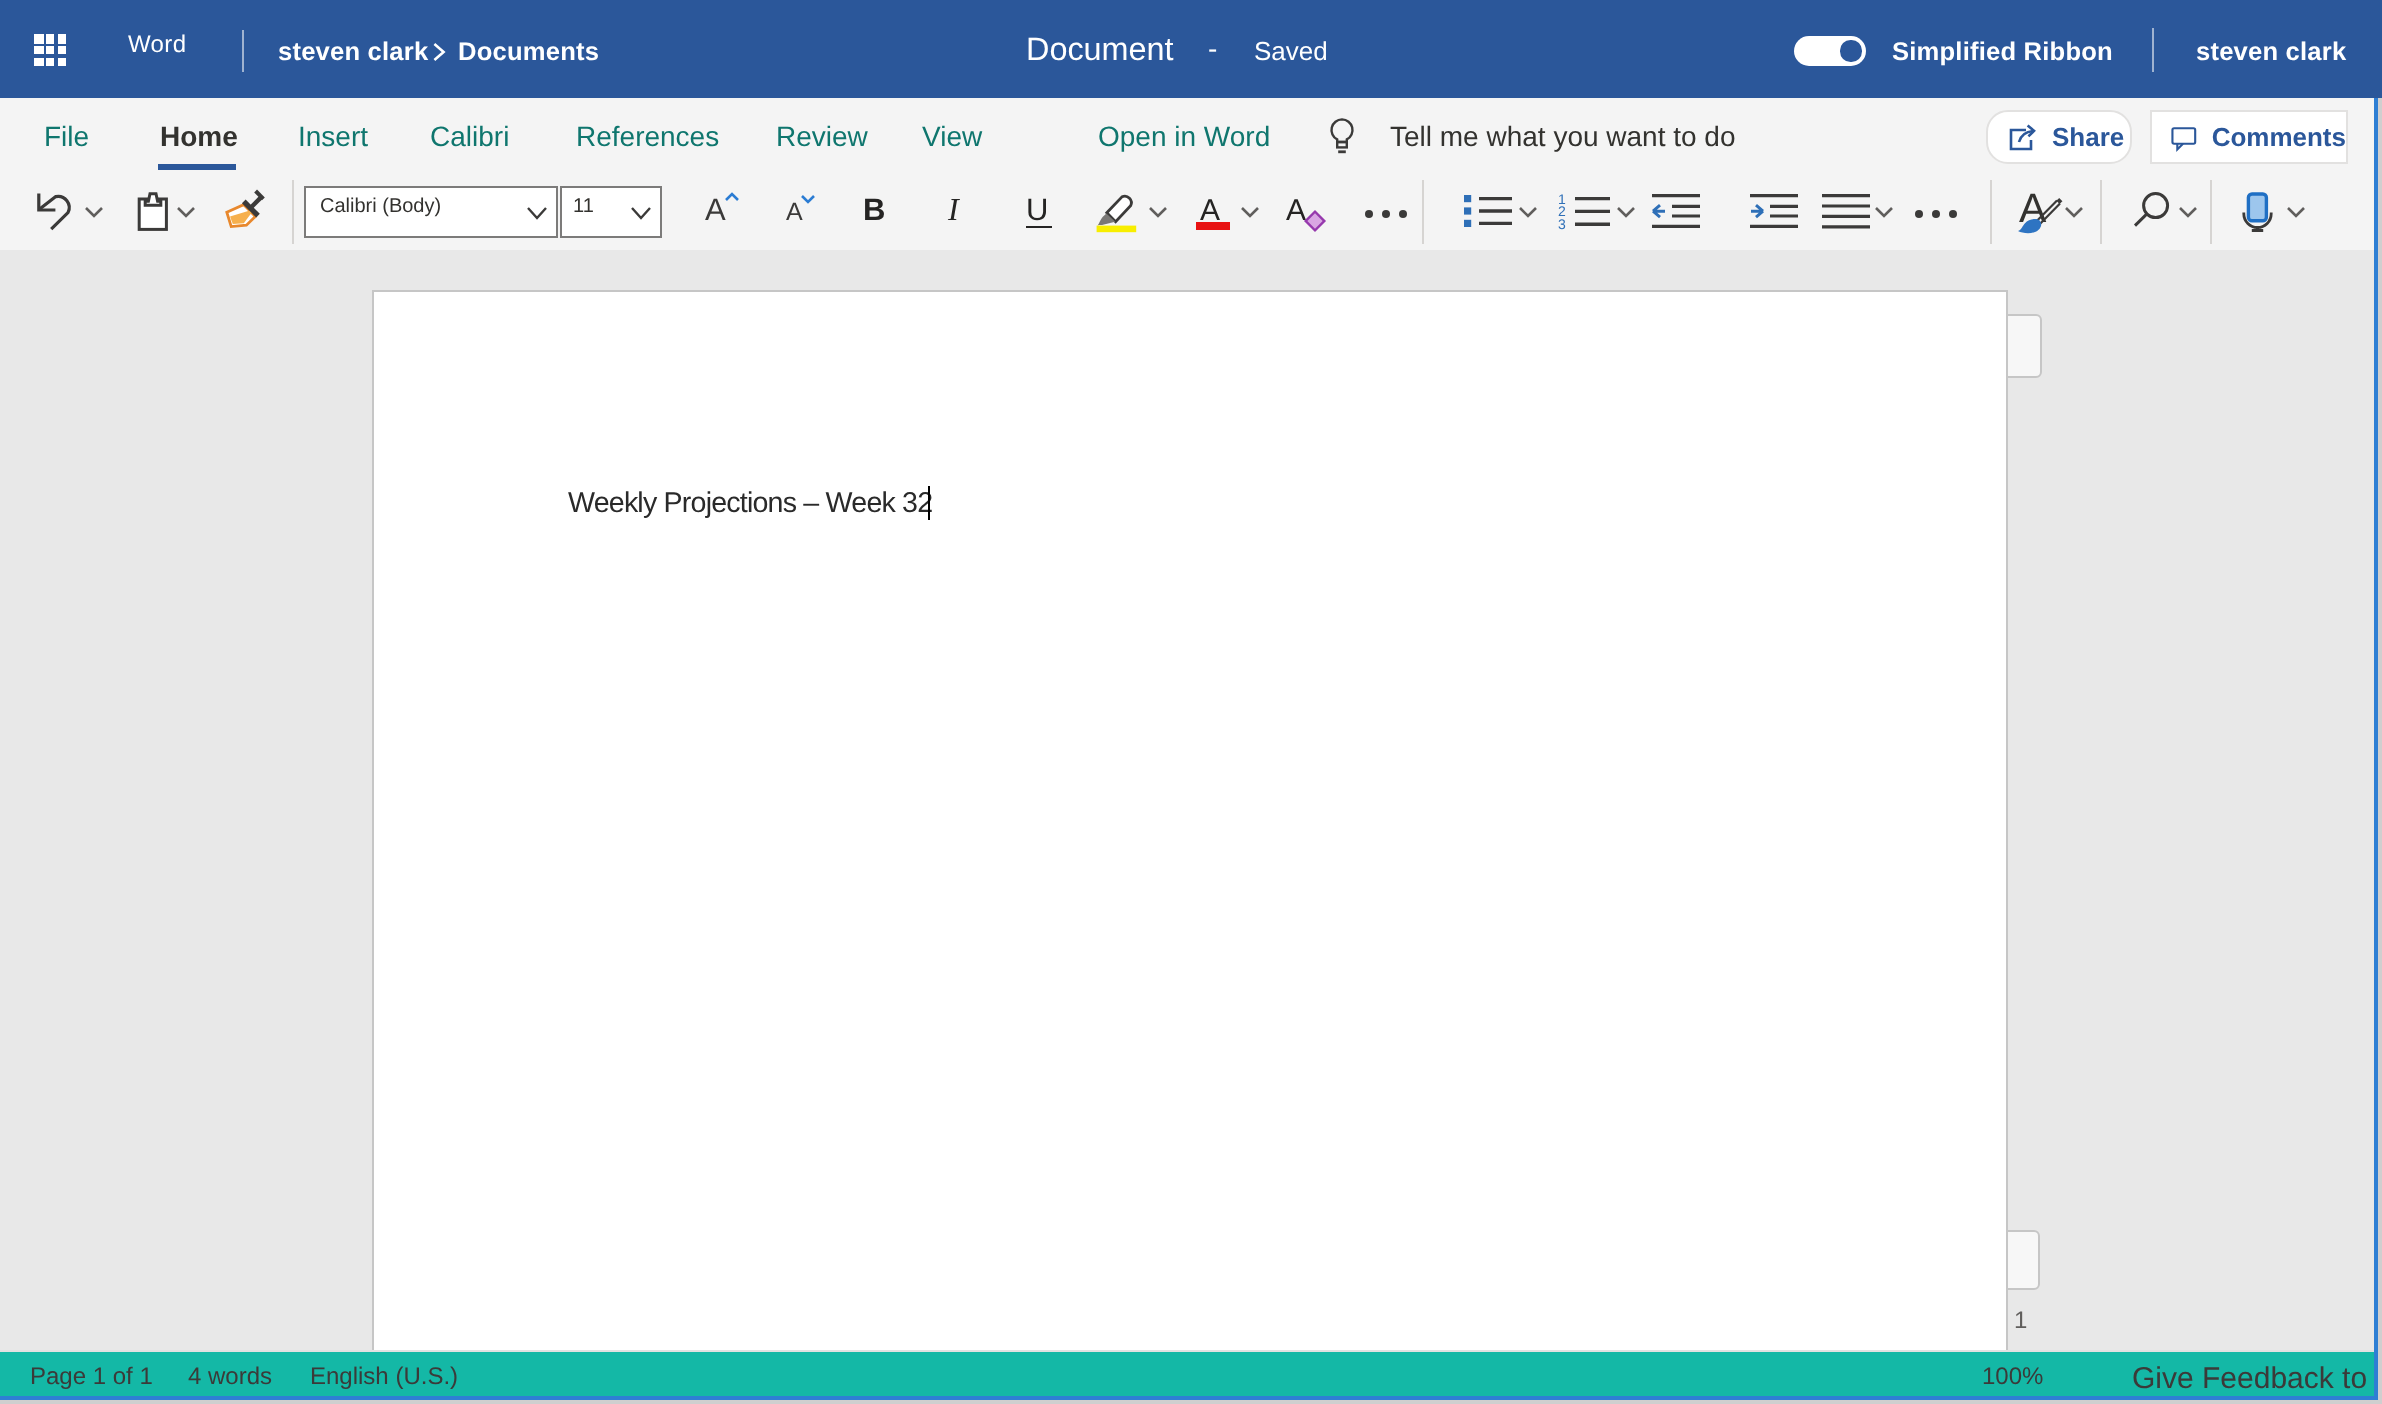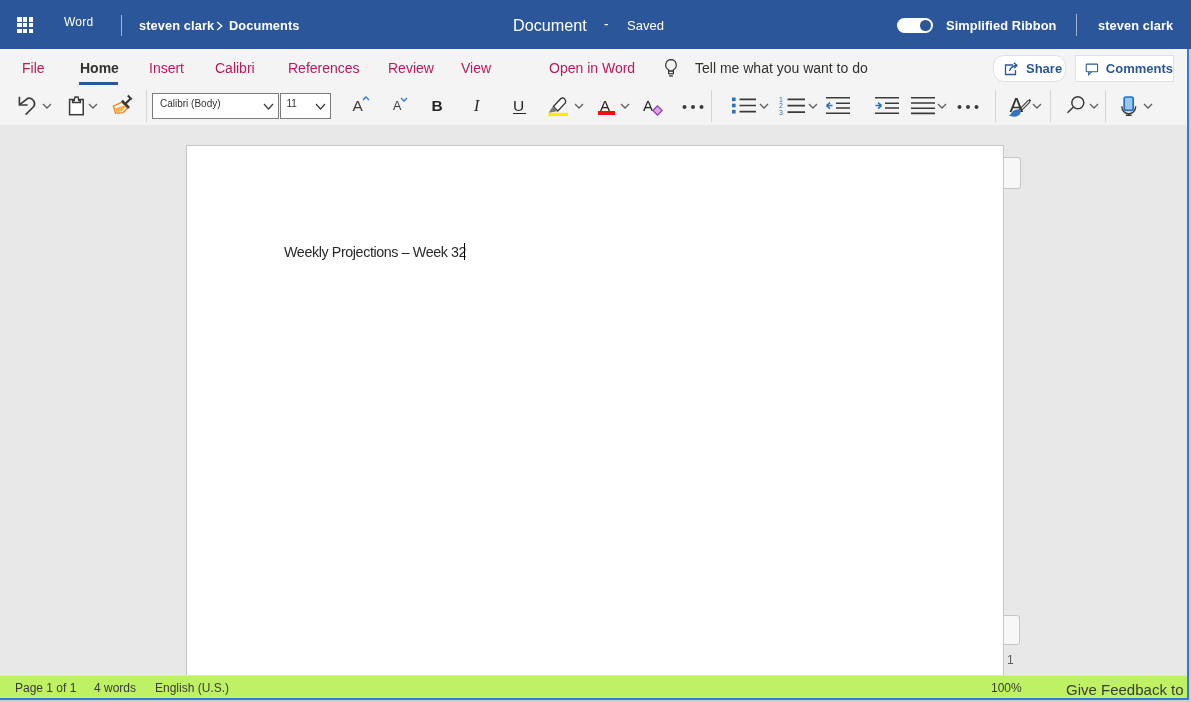--- a/index.html
+++ b/index.html
@@ -15,35 +15,35 @@
 .tb-div { position:absolute; width:1px; background:rgba(255,255,255,0.55); }
 .crumb { position:absolute; top:18px; font-size:12.8px; font-weight:700; letter-spacing:0.1px; }
 .tb-doc { position:absolute; left:513px; top:16px; font-size:16.2px; }
 .tb-dash { position:absolute; left:604px; top:16px; font-size:14px; }
 .tb-saved { position:absolute; left:627px; top:18px; font-size:13px; }
 #toggle { position:absolute; left:897px; top:18px; width:36px; height:15px; background:#fff; border-radius:8px; }
 #toggle .knob { position:absolute; right:2.5px; top:2.25px; width:10.5px; height:10.5px; border-radius:50%; background:#2b579a; }
 .tb-simpl { position:absolute; left:946px; top:18px; font-size:12.8px; font-weight:700; letter-spacing:0.1px; }
 .tb-user { position:absolute; left:1098px; top:18px; font-size:12.8px; font-weight:700; letter-spacing:0.1px; }
 
-.mtab { position:absolute; top:60px; font-size:14px; color:#be185d; }
+.mtab { position:absolute; top:60px; font-size:14px; color:#0f766e; }
 .mtab.sel { font-weight:700; color:#33322f; }
 #homeline { position:absolute; left:79px; top:82px; width:39px; height:3px; background:#2b579a; }
 .ic { position:absolute; color:#3b3a39; }
 .vdiv { position:absolute; top:90px; width:1px; height:32px; background:#d6d4d2; }
 .combo { position:absolute; top:92.5px; height:26px; background:#fff; border:1px solid #7c7b7a; font-size:10px; color:#33322f; }
 .chev { position:absolute; }
 
 .btn { position:absolute; top:55px; height:27px; background:#fff; border:1px solid #e2e1e0; color:#2b579a; font-size:13px; font-weight:700; display:flex; align-items:center; }
 
 #canvas { position:absolute; left:0; top:125px; width:1187px; height:550px; background:#e8e8e8; }
 #page { position:absolute; left:186px; top:145px; width:818px; height:531px; background:#fff; border:1px solid #c6c6c6; }
 .sidetab { position:absolute; background:#f7f7f7; border:1px solid #c6c6c6; border-radius:0 3px 3px 0; }
 
-#status { position:absolute; left:0; top:675px; width:1187px; height:23px; background:#bef264; border-top:1px solid #e1e1e1; font-size:12px; color:#3b3a39; }
+#status { position:absolute; left:0; top:675px; width:1187px; height:23px; background:#14b8a6; border-top:1px solid #e1e1e1; font-size:12px; color:#3b3a39; }
 #status span { position:absolute; top:5px; }
 svg { display:block; }
 </style>
 </head>
 <body>
 <div id="stage">
  <div id="win">
 
   <span class="mtab" style="left:22px;">File</span>
   <span class="mtab sel" style="left:80px;">Home</span>

